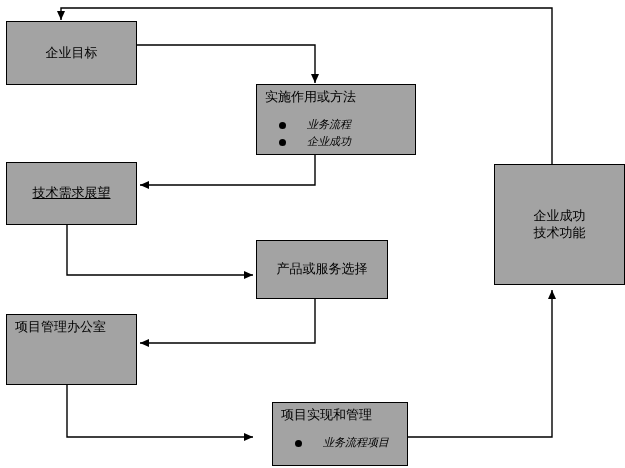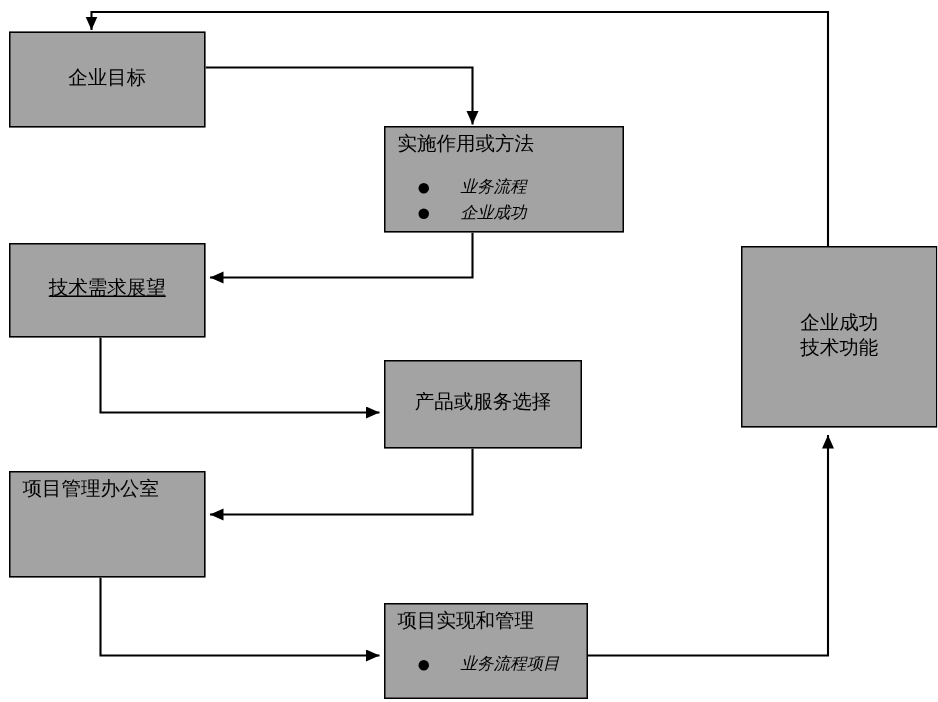--- a/index.html
+++ b/index.html
@@ -134,21 +134,21 @@
   <div class="node centered" style="left:256px; top:240px; width:132px; height:59px;">
     <div class="node-title">产品或服务选择</div>
   </div>
 
   <div class="node listed" style="left:6px; top:314px; width:131px; height:71px;">
     <div class="node-title">项目管理办公室</div>
     <ul class="bullets">
     </ul>
   </div>
 
-  <div class="node listed" style="left:256px; top:402px; width:136px; height:64px;">
+  <div class="node listed" style="left:272px; top:402px; width:136px; height:64px;">
     <div class="node-title">项目实现和管理</div>
     <ul class="bullets">
       <li>
         <span class="dot"></span>
         <span>业务流程项目</span>
       </li>
     </ul>
   </div>
 
 </div>

